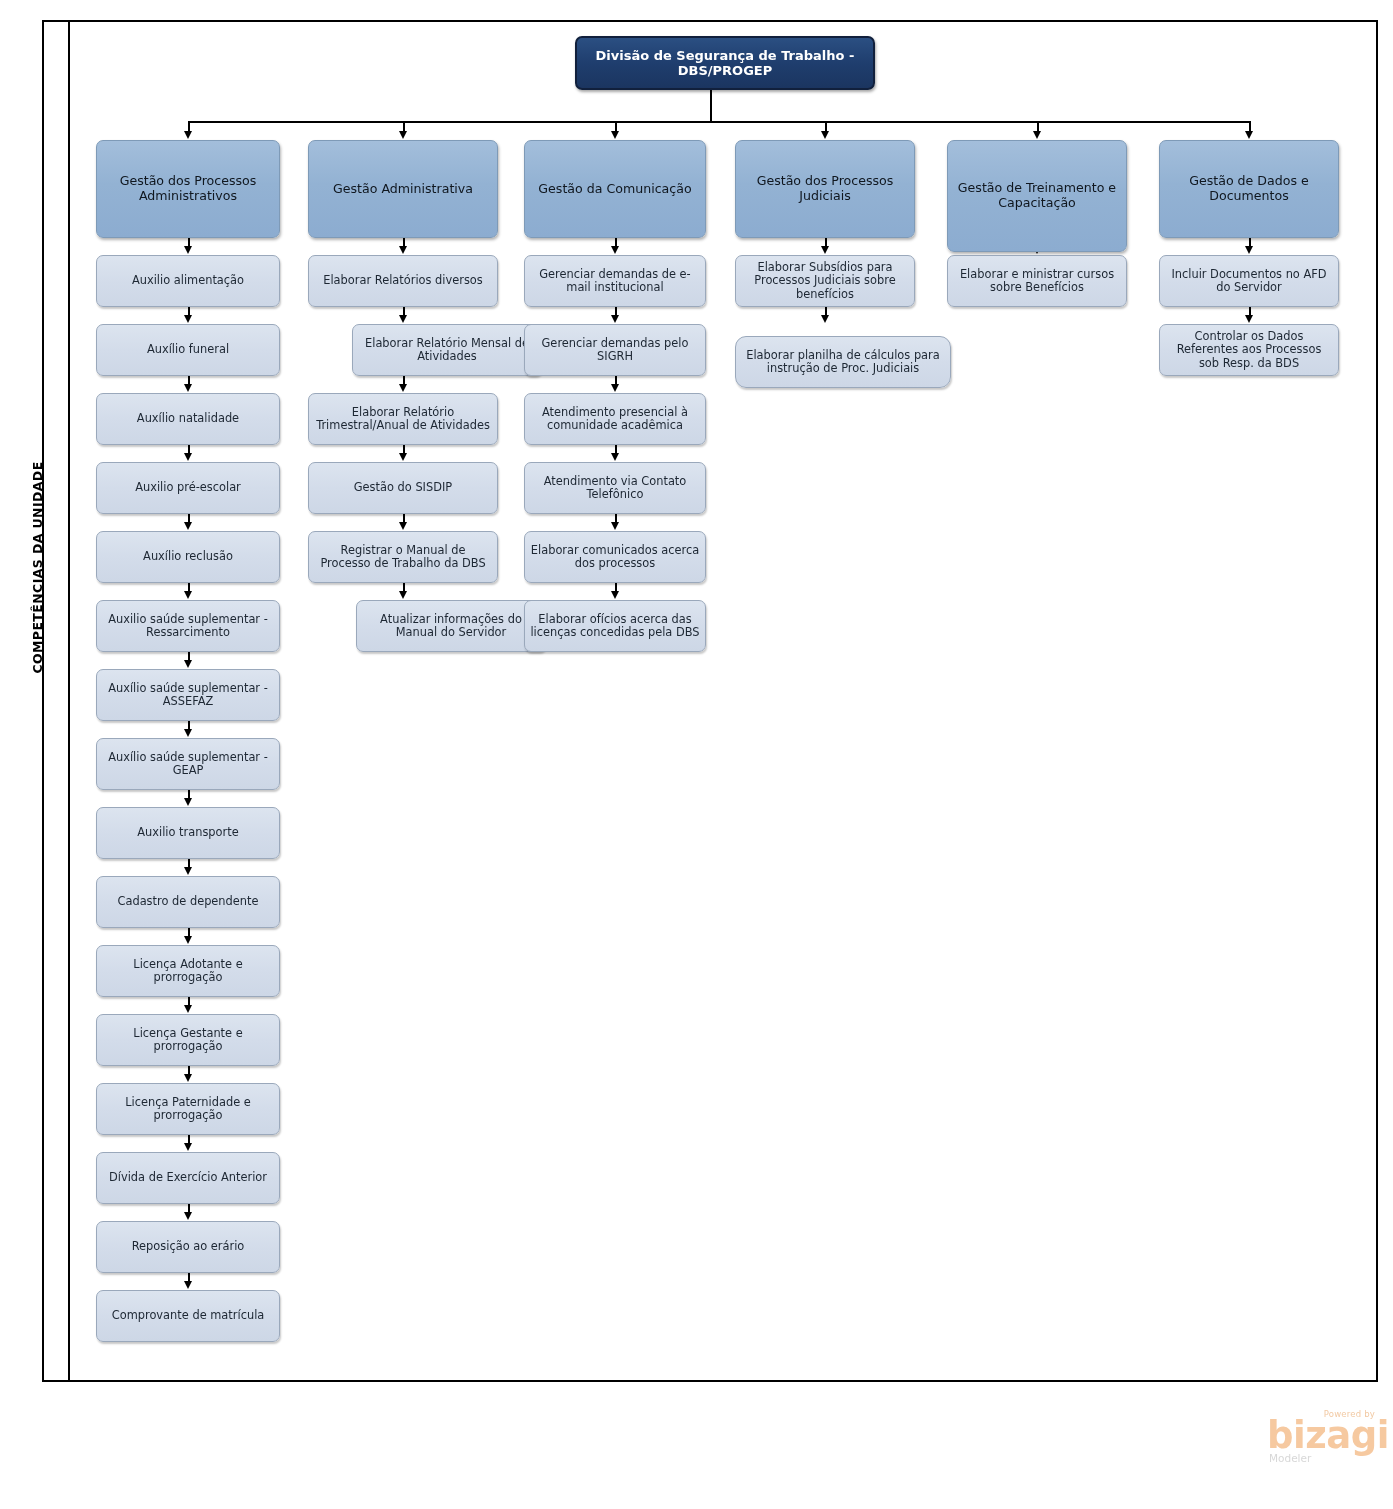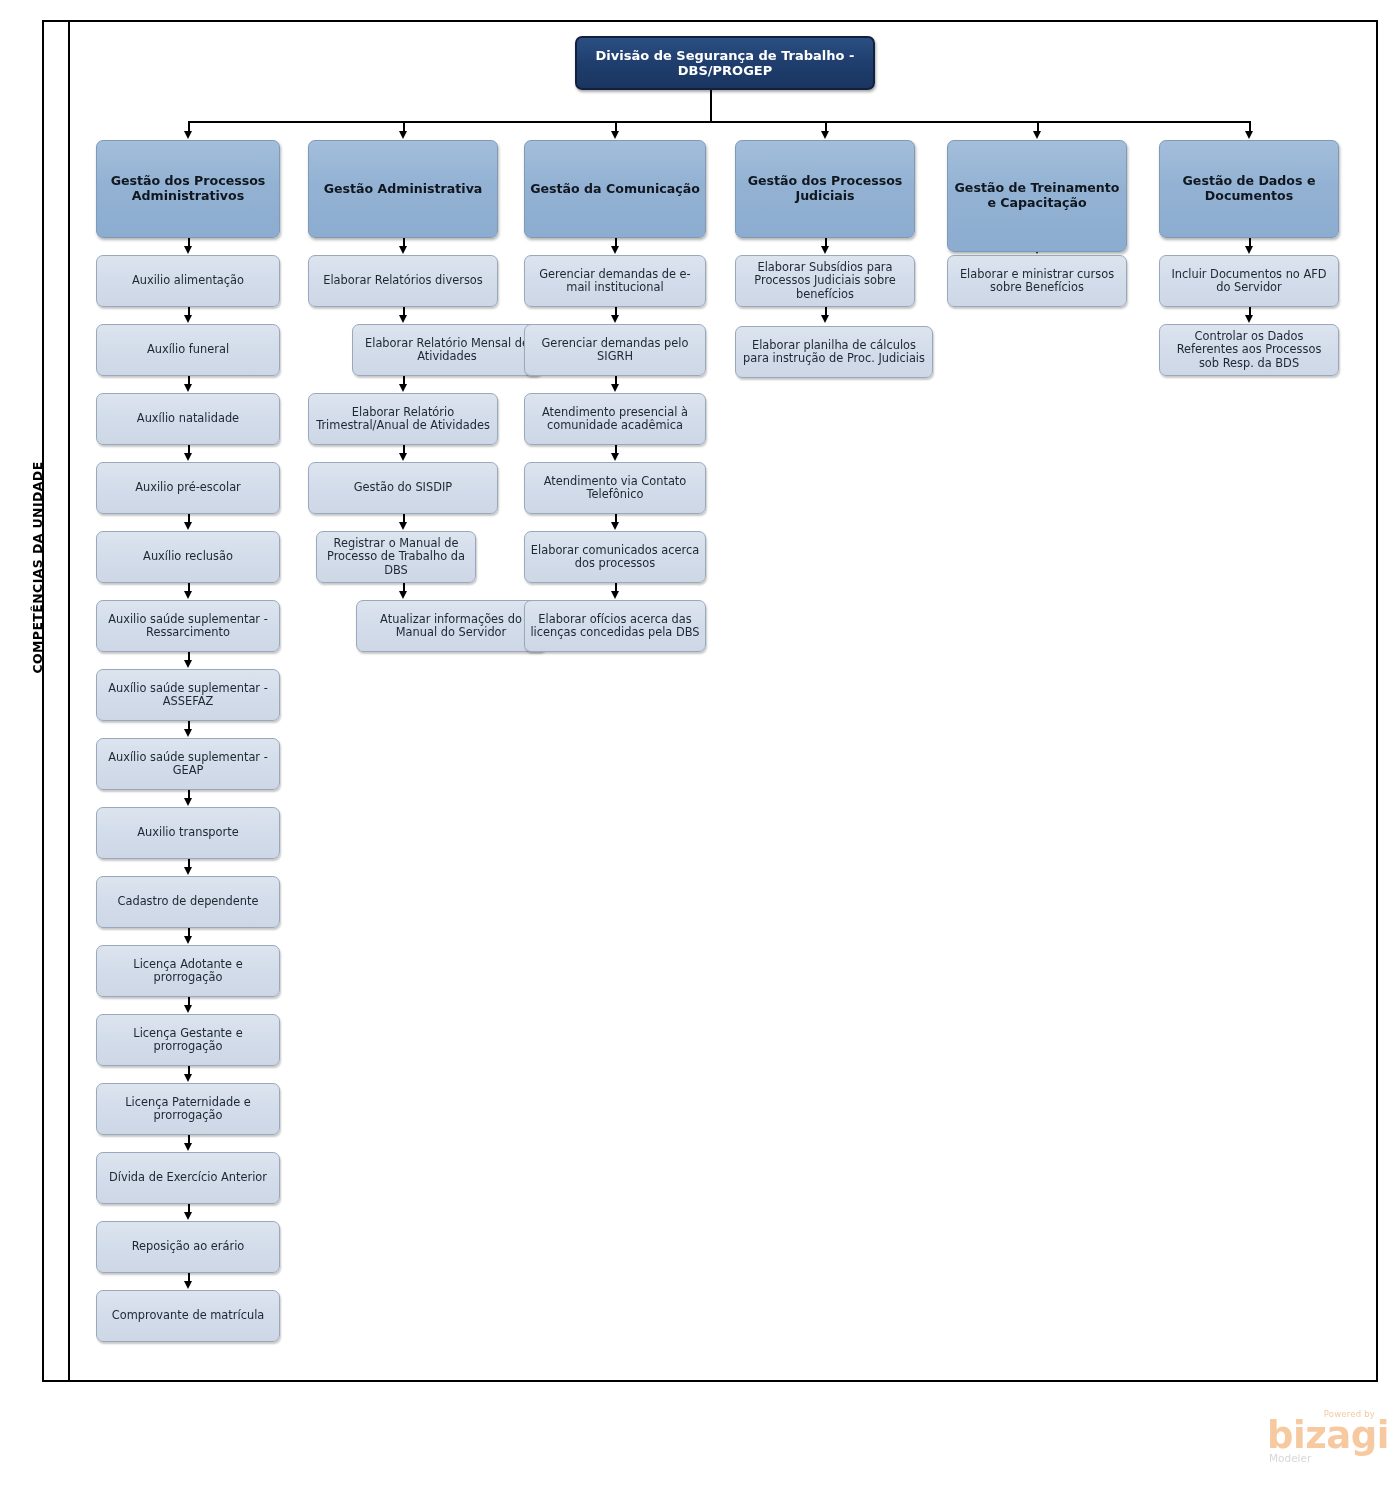--- a/index.html
+++ b/index.html
@@ -64,21 +64,21 @@
     font-weight: bold;
     font-size: 13px;
     box-shadow: 1px 2px 3px rgba(0,0,0,0.35);
     padding: 2px 8px;
   }
 
   .cat-node {
     background: linear-gradient(to bottom, #a3bedb 0%, #93b2d3 45%, #8cacd0 100%);
     border: 1.5px solid #7e9ab7;
     color: #10171f;
-    font-weight: bold;
+    font-weight: normal;
     font-size: 12.6px;
     box-shadow: 1px 2px 3px rgba(0,0,0,0.30);
     padding: 2px 4px;
   }
 
   .task-node {
     background: linear-gradient(to bottom, #dce4ef 0%, #d3dcea 50%, #cdd7e6 100%);
     border: 1.2px solid #9aa8bb;
     color: #1d2733;
     font-weight: normal;
@@ -289,21 +289,21 @@
       </div>
       <div class="node task-node" style="left: 308px; top: 324px; width: 190px; height: 52px; margin-left: 44px;">
         <span class="node-label">Elaborar Relatório Mensal de Atividades</span>
       </div>
       <div class="node task-node" style="left: 308px; top: 393px; width: 190px; height: 52px;">
         <span class="node-label">Elaborar Relatório Trimestral/Anual de Atividades</span>
       </div>
       <div class="node task-node" style="left: 308px; top: 462px; width: 190px; height: 52px;">
         <span class="node-label">Gestão do SISDIP</span>
       </div>
-      <div class="node task-node" style="left: 316px; top: 531px; width: 160px; height: 52px; justify-content: flex-end;">
+      <div class="node task-node" style="left: 308px; top: 531px; width: 190px; height: 52px; justify-content: flex-end;">
         <span class="node-label">Registrar o Manual de Processo de Trabalho da DBS</span>
       </div>
       <div class="node task-node" style="left: 308px; top: 600px; width: 190px; height: 52px; margin-left: 48px;">
         <span class="node-label">Atualizar informações do Manual do Servidor</span>
       </div>
       <div class="node cat-node" style="left: 524px; top: 140px; width: 182px; height: 98px;">
         <span class="node-label">Gestão da Comunicação</span>
       </div>
       <div class="node task-node" style="left: 524px; top: 255px; width: 182px; height: 52px;">
         <span class="node-label">Gerenciar demandas de e-mail institucional</span>
@@ -322,21 +322,21 @@
       </div>
       <div class="node task-node" style="left: 524px; top: 600px; width: 182px; height: 52px;">
         <span class="node-label">Elaborar ofícios acerca das licenças concedidas pela DBS</span>
       </div>
       <div class="node cat-node" style="left: 735px; top: 140px; width: 180px; height: 98px;">
         <span class="node-label">Gestão dos Processos Judiciais</span>
       </div>
       <div class="node task-node" style="left: 735px; top: 255px; width: 180px; height: 52px;">
         <span class="node-label">Elaborar Subsídios para Processos Judiciais sobre benefícios</span>
       </div>
-      <div class="node task-node" style="left: 735px; top: 326px; width: 198px; height: 52px;">
+      <div class="node task-node" style="left: 735px; top: 336px; width: 216px; height: 52px; border-radius: 11px;">
         <span class="node-label">Elaborar planilha de cálculos para instrução de Proc. Judiciais</span>
       </div>
       <div class="node cat-node" style="left: 947px; top: 140px; width: 180px; height: 112px;">
         <span class="node-label">Gestão de Treinamento e Capacitação</span>
       </div>
       <div class="node task-node" style="left: 947px; top: 255px; width: 180px; height: 52px;">
         <span class="node-label">Elaborar e ministrar cursos sobre Benefícios</span>
       </div>
       <div class="node cat-node" style="left: 1159px; top: 140px; width: 180px; height: 98px;">
         <span class="node-label">Gestão de Dados e Documentos</span>

